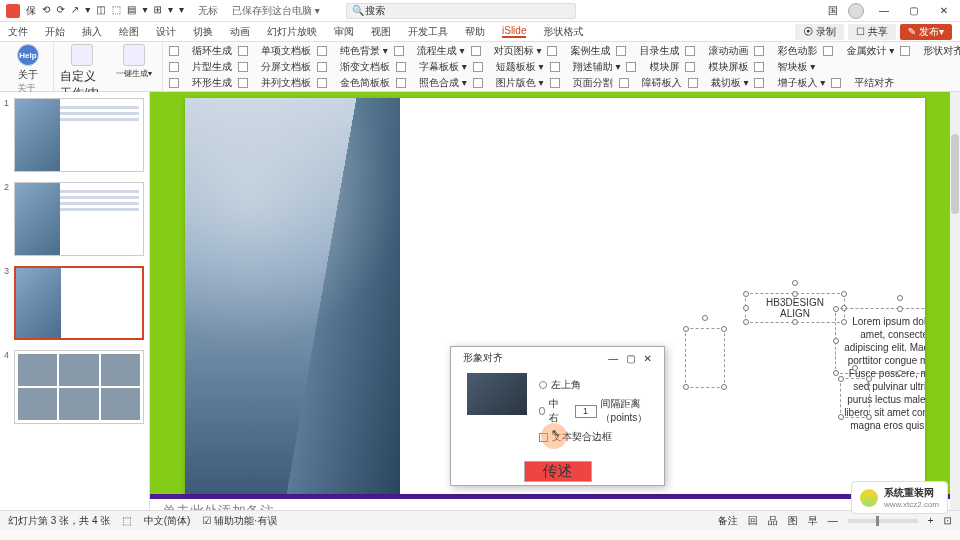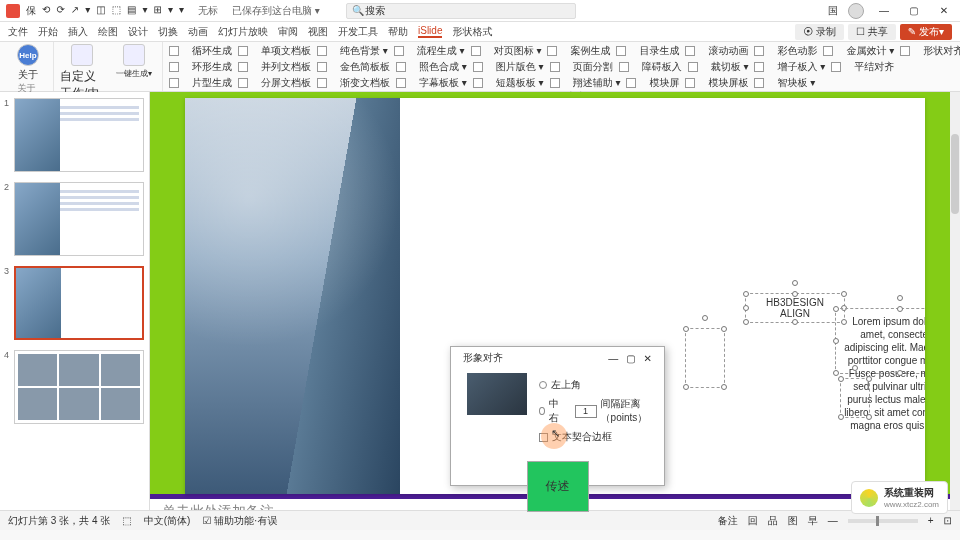--- a/index.html
+++ b/index.html
@@ -6,21 +6,21 @@
 body{background:#f8f8f8;width:960px;height:540px;overflow:hidden;position:relative}
 .titlebar{height:22px;background:#fff;border-bottom:1px solid #e0e0e0;display:flex;align-items:center;padding:0 6px;gap:6px}
 .titlebar .app-icon{width:14px;height:14px;background:#e74c3c;border-radius:2px}
 .titlebar .qat{display:flex;gap:6px;color:#666}
 .titlebar .qat span{cursor:pointer}
 .titlebar .doc{color:#666;margin-left:8px}
 .titlebar .search{margin-left:20px;width:230px;height:16px;background:#f0f0f0;border:1px solid #ddd;border-radius:2px;display:flex;align-items:center;padding:0 6px;color:#888}
 .titlebar .right{margin-left:auto;display:flex;align-items:center;gap:10px;color:#666}
 .titlebar .avatar{width:16px;height:16px;border-radius:50%;background:#ddd;border:1px solid #aaa}
 .titlebar .wbtn{width:20px;text-align:center;cursor:pointer}
-.menubar{height:20px;background:#fff;display:flex;align-items:center;padding:0 8px;gap:10px;border-bottom:1px solid #e0e0e0}
+.menubar{height:20px;background:#fff;display:flex;align-items:center;padding:0 8px;gap:17px;border-bottom:1px solid #e0e0e0}
 .menubar .tab{cursor:pointer;color:#444}
 .menubar .tab.active{color:#d14424;border-bottom:2px solid #d14424}
 .menubar .right{margin-left:auto;display:flex;gap:4px}
 .menubar .pill{padding:1px 8px;border-radius:2px;cursor:pointer}
 .menubar .pill.rec{background:#eee}
 .menubar .pill.share{background:#eee}
 .menubar .pill.pub{background:#d14424;color:#fff}
 .ribbon{height:50px;background:#fafafa;border-bottom:1px solid #ddd;display:flex}
 .rgroup{border-right:1px solid #e5e5e5;padding:2px 6px;display:flex;flex-direction:column;justify-content:space-between}
 .rgroup .items{display:flex;gap:8px;flex:1;align-items:flex-start}
@@ -72,21 +72,21 @@
 .dialog .pctrl{display:flex;gap:14px;margin-top:4px;font-size:8px;color:#555;align-items:center}
 .dialog .pctrl .r{width:8px;height:8px;border:1px solid #888;border-radius:50%;display:inline-block}
 .dialog .click-spot{position:absolute;left:90px;top:76px;width:26px;height:26px;border-radius:50%;background:rgba(255,150,80,.45)}
 .dialog .cursor{position:absolute;left:100px;top:80px;font-size:11px}
 .dialog .opts{flex:1;font-size:9px;color:#444}
 .dialog .opts .row{display:flex;align-items:center;gap:4px;margin:5px 0}
 .dialog .opts .r{width:8px;height:8px;border:1px solid #888;border-radius:50%}
 .dialog .opts .cb{width:9px;height:9px;border:1px solid #888}
 .dialog .opts input{width:22px;height:13px;border:1px solid #888;text-align:center;font-size:9px}
 .dialog .dfoot{text-align:center;margin-top:8px}
-.dialog .dfoot button{padding:16px 18px;font-size:12px;border:1px solid #aaa;background:#22c55e;cursor:pointer}
+.dialog .dfoot button{padding:0 18px;font-size:15px;border:1px solid #aaa;background:#ef4444;cursor:pointer}
 .statusbar{height:20px;background:#f4f4f4;border-top:1px solid #ddd;display:flex;align-items:center;padding:0 8px;gap:12px;color:#666;font-size:9px}
 .statusbar .right{margin-left:auto;display:flex;gap:10px;align-items:center}
 .statusbar .zoom{width:70px;height:4px;background:#ddd;position:relative}
 .statusbar .zoom::after{content:"";position:absolute;left:40%;top:-3px;width:3px;height:10px;background:#888}
 .watermark{position:absolute;right:12px;bottom:26px;background:#fff;border:1px solid #ddd;border-radius:4px;padding:4px 8px;display:flex;align-items:center;gap:6px;font-size:12px;font-weight:bold;color:#333}
 .watermark .logo{width:18px;height:18px;border-radius:50%;background:conic-gradient(#f9d423,#a8e063,#f9d423)}
 .watermark .sub{font-size:8px;font-weight:normal;color:#888}
 </style>
 </head>
 <body>
@@ -206,20 +206,58 @@
             <span>金属效计 ▾</span>
           </span>
           <span class="smbtn">
             <span class="sq"></span>
             <span>形状对齐</span>
           </span>
         </div>
       <div style="display:flex;gap:6px">
           <span class="smbtn">
             <span class="sq"></span>
+            <span>片型生成</span>
+          </span>
+          <span class="smbtn">
+            <span class="sq"></span>
+            <span>分屏文档板</span>
+          </span>
+          <span class="smbtn">
+            <span class="sq"></span>
+            <span>渐变文档板</span>
+          </span>
+          <span class="smbtn">
+            <span class="sq"></span>
+            <span>字幕板板 ▾</span>
+          </span>
+          <span class="smbtn">
+            <span class="sq"></span>
+            <span>短题板板 ▾</span>
+          </span>
+          <span class="smbtn">
+            <span class="sq"></span>
+            <span>翔述辅助 ▾</span>
+          </span>
+          <span class="smbtn">
+            <span class="sq"></span>
+            <span>模块屏</span>
+          </span>
+          <span class="smbtn">
+            <span class="sq"></span>
+            <span>模块屏板</span>
+          </span>
+          <span class="smbtn">
+            <span class="sq"></span>
+            <span>智块板 ▾</span>
+          </span>
+        </div>
+      <div style="display:flex;gap:6px">
+          <span class="smbtn">
+            <span class="sq"></span>
             <span>环形生成</span>
           </span>
           <span class="smbtn">
             <span class="sq"></span>
             <span>并列文档板</span>
           </span>
           <span class="smbtn">
             <span class="sq"></span>
             <span>金色简板板</span>
           </span>
@@ -243,58 +281,20 @@
             <span class="sq"></span>
             <span>裁切板 ▾</span>
           </span>
           <span class="smbtn">
             <span class="sq"></span>
             <span>增子板入 ▾</span>
           </span>
           <span class="smbtn">
             <span class="sq"></span>
             <span>平结对齐</span>
-          </span>
-        </div>
-      <div style="display:flex;gap:6px">
-          <span class="smbtn">
-            <span class="sq"></span>
-            <span>片型生成</span>
-          </span>
-          <span class="smbtn">
-            <span class="sq"></span>
-            <span>分屏文档板</span>
-          </span>
-          <span class="smbtn">
-            <span class="sq"></span>
-            <span>渐变文档板</span>
-          </span>
-          <span class="smbtn">
-            <span class="sq"></span>
-            <span>字幕板板 ▾</span>
-          </span>
-          <span class="smbtn">
-            <span class="sq"></span>
-            <span>短题板板 ▾</span>
-          </span>
-          <span class="smbtn">
-            <span class="sq"></span>
-            <span>翔述辅助 ▾</span>
-          </span>
-          <span class="smbtn">
-            <span class="sq"></span>
-            <span>模块屏</span>
-          </span>
-          <span class="smbtn">
-            <span class="sq"></span>
-            <span>模块屏板</span>
-          </span>
-          <span class="smbtn">
-            <span class="sq"></span>
-            <span>智块板 ▾</span>
           </span>
         </div>
     </div>
     <div class="glabel">页面生成</div>
   </div>
 </div>
 
 <div class="main">
   <div class="thumbs">
     <div class="thumb">

